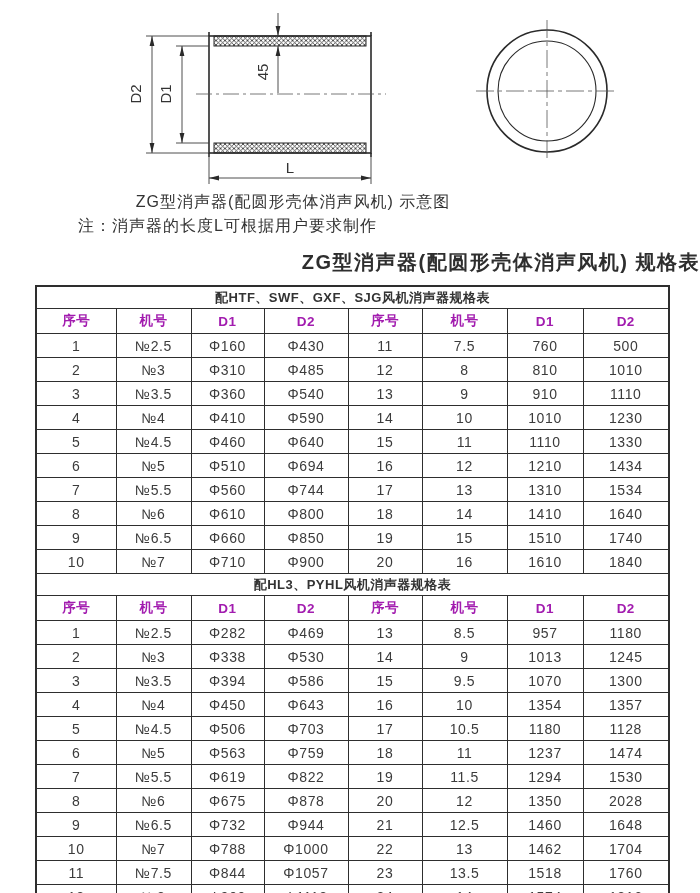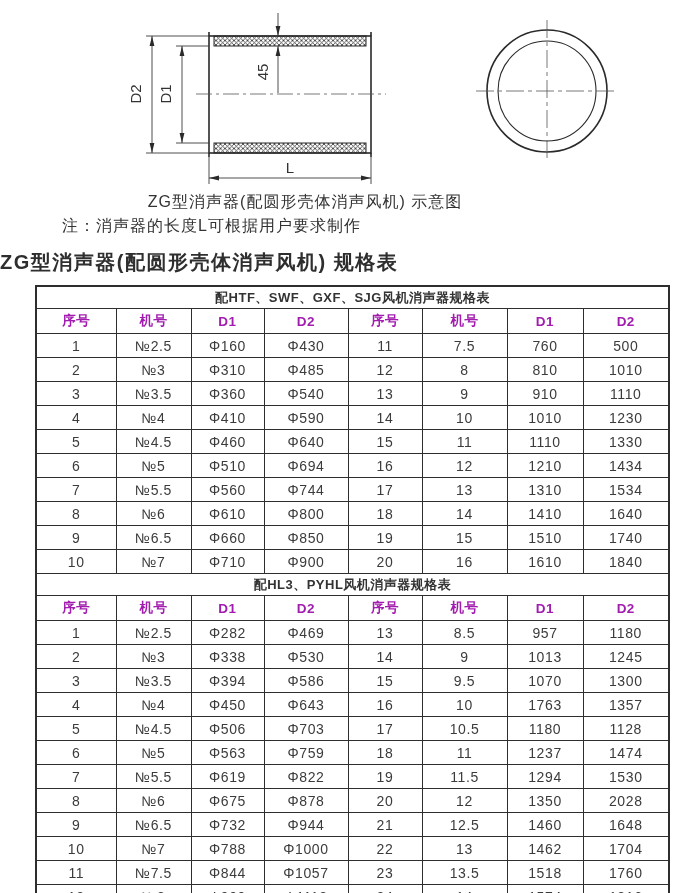--- a/index.html
+++ b/index.html
@@ -6,30 +6,30 @@
   .page{
     position:relative;
     width:700px;height:893px;
     background:#ffffff;
     font-family:"Liberation Sans","DejaVu Sans",sans-serif;
     color:#3a3a3a;
     overflow:hidden;
   }
   .figure-svg{position:absolute;top:0;left:0;}
   .fig-caption{
-    position:absolute;top:192px;left:12px;width:586px;
+    position:absolute;top:192px;left:0;width:586px;
     text-align:center;font-size:16px;letter-spacing:1px;color:#333;
   }
   .fig-note{
-    position:absolute;top:216px;left:62px;
+    position:absolute;top:216px;left:78px;
     font-size:16px;letter-spacing:1px;color:#333;
   }
   .page-title{
     position:absolute;top:249px;left:0;width:700px;
-    text-align:left;font-size:20px;font-weight:600;
+    text-align:right;font-size:20px;font-weight:600;
     letter-spacing:1.5px;color:#2e2e2e;
   }
   table.spec{
     position:absolute;top:285px;left:35px;
     width:633px;
     border-collapse:collapse;
     table-layout:fixed;
     border:2px solid #2e2e2e;
   }
   table.spec td, table.spec th{
@@ -297,21 +297,21 @@
           <td>1070</td>
           <td>1300</td>
         </tr>
         <tr>
           <td>4</td>
           <td>№4</td>
           <td>Φ450</td>
           <td>Φ643</td>
           <td>16</td>
           <td>10</td>
-          <td>1763</td>
+          <td>1354</td>
           <td>1357</td>
         </tr>
         <tr>
           <td>5</td>
           <td>№4.5</td>
           <td>Φ506</td>
           <td>Φ703</td>
           <td>17</td>
           <td>10.5</td>
           <td>1180</td>

